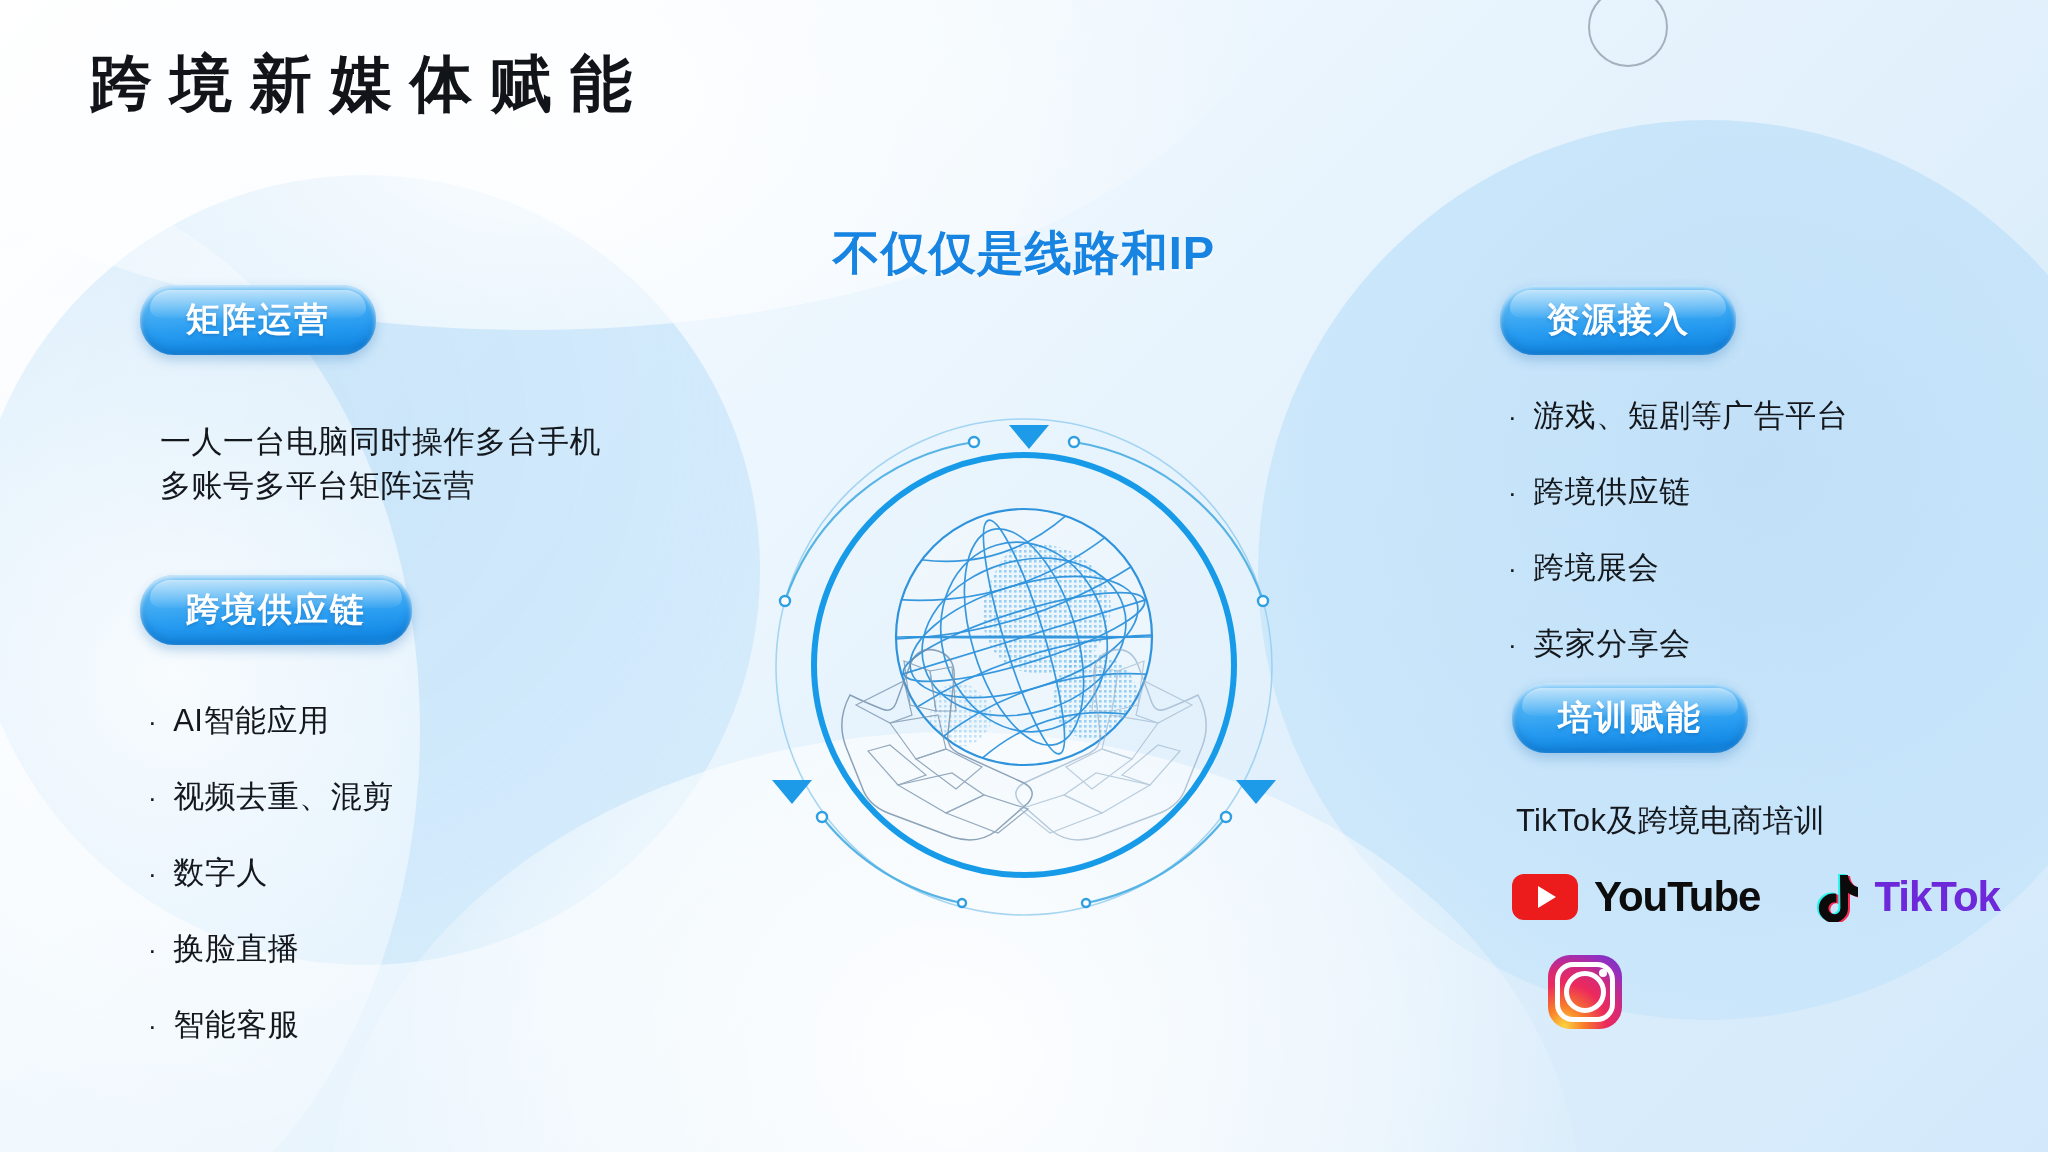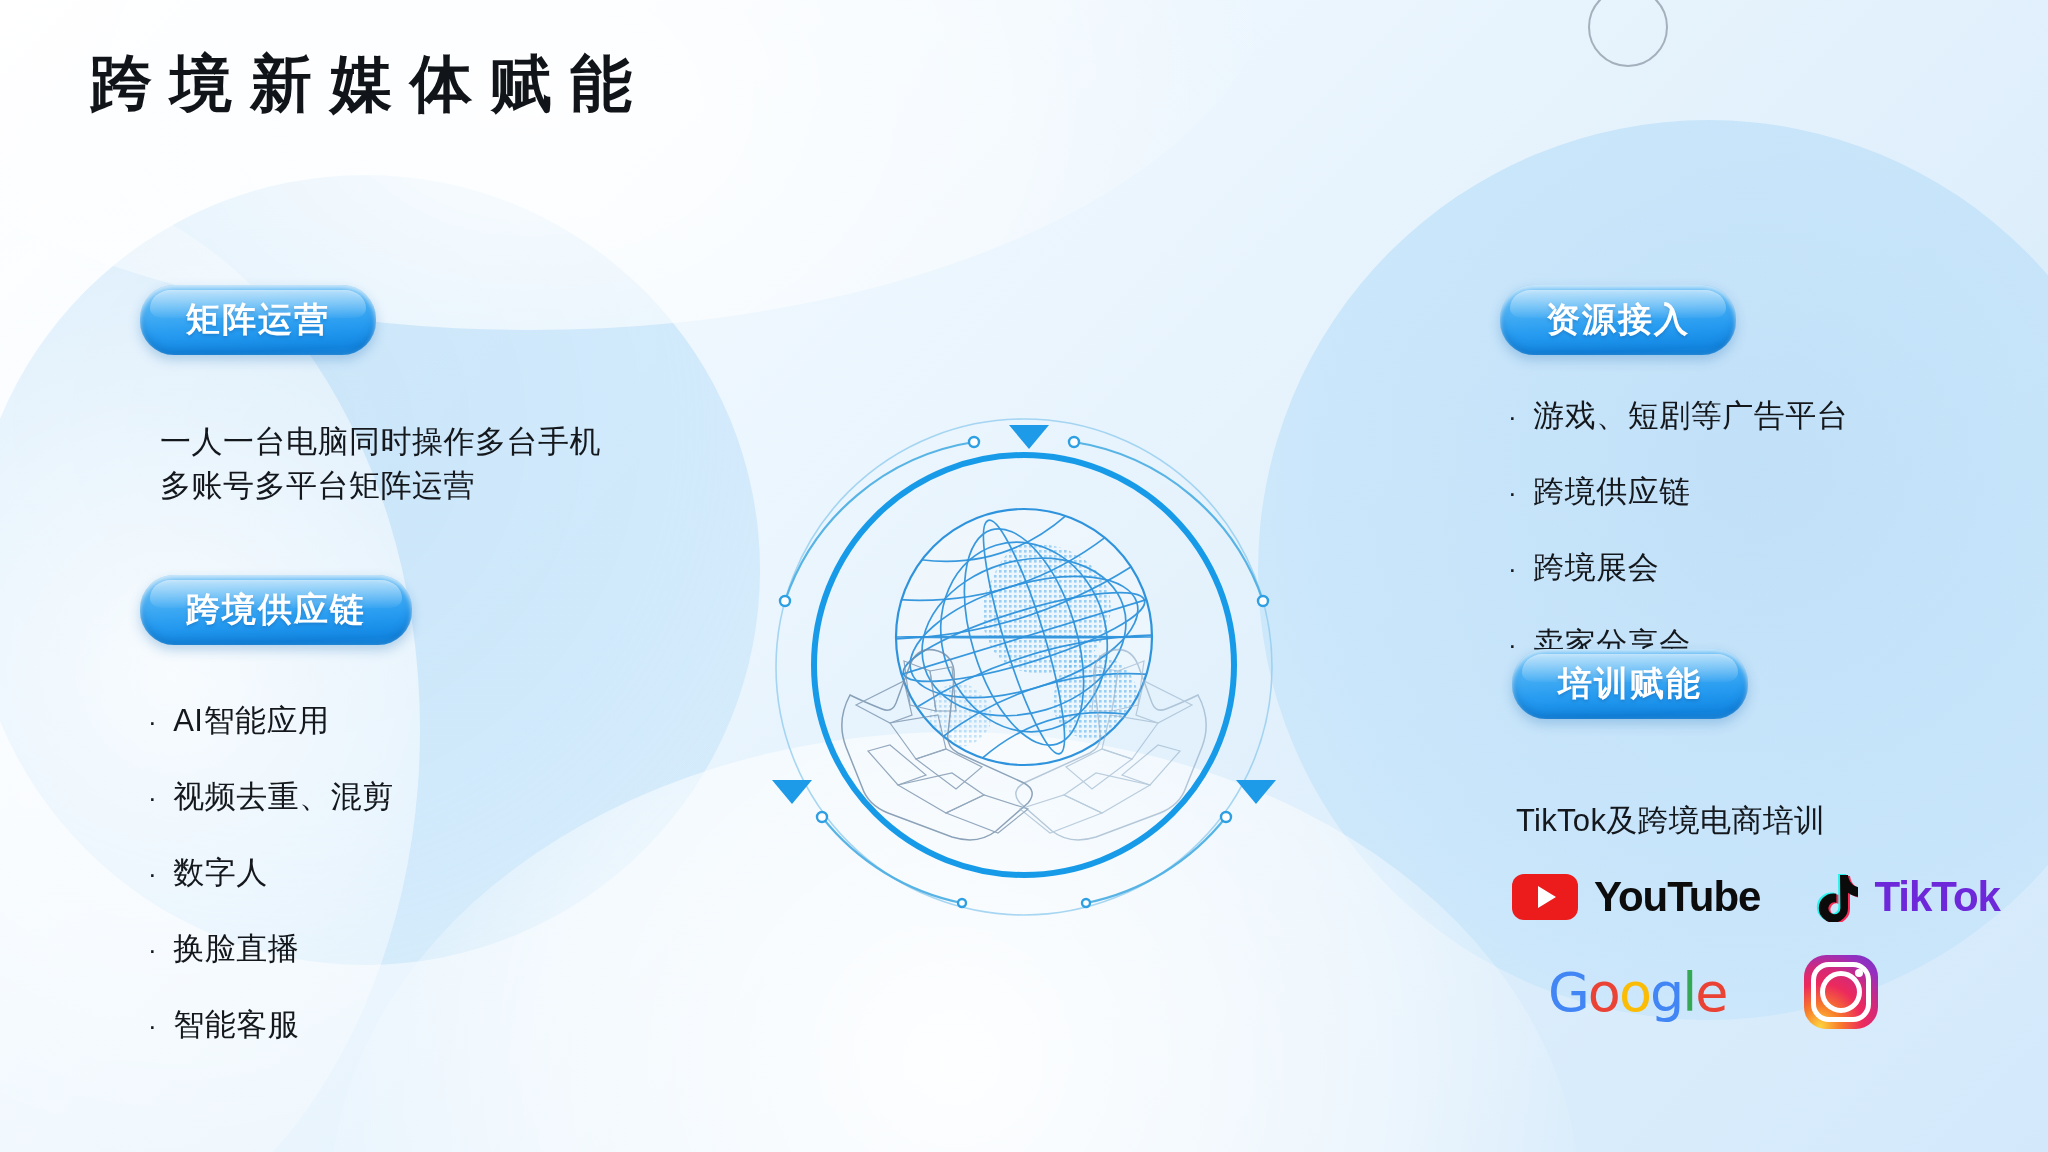--- a/index.html
+++ b/index.html
@@ -251,20 +251,21 @@
   <div class="soft-circle-right"></div>
   <div class="sheen-top"></div>
   <div class="sheen-bottom"></div>
   <div class="sheen-left-edge"></div>
   <div class="deco-ring"></div>
 </div>
 
 <div class="page-title">跨境新媒体赋能</div>
 
 <div class="center-head">
+  <div class="line2">不仅仅是线路和IP</div>
 </div>
 
 <div class="globe-wrap">
   <svg viewBox="0 0 520 520" width="520" height="520">
     <defs>
       <clipPath id="sphereClip">
           <circle cx="260" cy="232" r="128"></circle>
         </clipPath>
       <pattern id="landDots" width="5" height="5" patternUnits="userSpaceOnUse">
         <rect width="2.6" height="2.6" fill="#39a3e8" opacity="0.55"></rect>
@@ -417,21 +418,21 @@
     <div class="bullet-row" style="margin-bottom:34px;">
       <span class="bullet-dot">·</span>
       <span>跨境展会</span>
     </div>
     <div class="bullet-row">
       <span class="bullet-dot">·</span>
       <span>卖家分享会</span>
     </div>
   </div>
 
-  <div class="block" style="top:649px; left:12px;">
+  <div class="block" style="top:683px; left:12px;">
     <div class="pill">培训赋能</div>
   </div>
 
   <div class="block" style="top:800px; left:16px;">
     <div class="train-text">TikTok及跨境电商培训</div>
   </div>
 
   <div class="block logo-row" style="top:872px; left:12px; gap:54px;">
 
     <div class="logo">
@@ -451,22 +452,19 @@
           <path d="M30 2 h8 c1 8 6 12 13 13 v9 c-5 0 -9.5 -1.6 -13 -4.2 V35
                    a14.6 14.6 0 1 1 -14.6 -14.6 c1 0 2 .1 3 .3 v9 a6 6 0 1 0 4 5.6 Z" fill="#0b0b0b" transform="translate(-4,1)"></path>
         </svg>
       </span>
       <span class="tt-word">TikTok</span>
     </div>
   </div>
 
   <div class="block logo-row" style="top:955px; left:48px; gap:78px;">
 
-    <div class="google-word">
-      <span class="g-b">G</span><span class="g-r">o</span><span class="g-y">o</span><span class="g-b">g</span><span class="g-g">l</span><span class="g-r">e</span>
-    </div>
 
     <div class="ig-icon">
       <span class="ring"></span>
       <span class="dot"></span>
     </div>
   </div>
 </div>
 
 </body></html>

